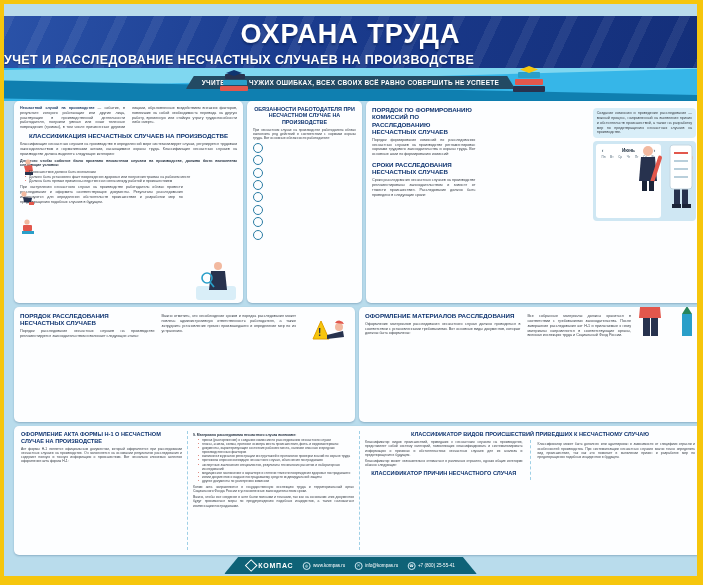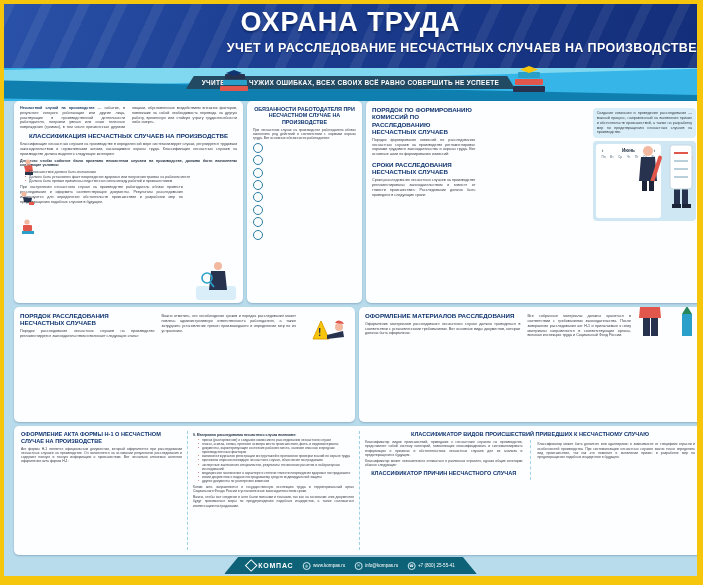--- a/index.html
+++ b/index.html
@@ -1,26 +1,26 @@
 <!DOCTYPE html>
 <html lang="ru"><head>
 <meta charset="utf-8">
 <style>
   html,body{margin:0;padding:0;}
   body{font-family:"Liberation Sans","DejaVu Sans",sans-serif;}
   .poster{position:relative;width:703px;height:585px;background:#f6c60d;overflow:hidden;}
   .inner{position:absolute;left:4px;top:4px;right:6px;bottom:9px;background:#b9dcec;overflow:hidden;}
   
-  .hdr{position:absolute;left:0;top:0;width:100%;height:72px;
+  .hdr{position:absolute;left:0;top:12px;width:100%;height:54px;
     background:linear-gradient(100deg,#2a52a8 0%,#1b3c8f 40%,#142f7a 100%);}
   .hdr:before{content:"";position:absolute;inset:0;
     background:repeating-linear-gradient(115deg,rgba(255,255,255,.07) 0 10px,rgba(255,255,255,0) 10px 34px);}
   .hdr-title{position:absolute;left:0;right:0;top:3px;text-align:center;color:#fff;font-weight:bold;
     font-size:27px;letter-spacing:1px;text-shadow:0 2px 2px rgba(0,20,60,.45);}
-  .hdr-sub{position:absolute;left:0;right:0;top:37px;text-align:right;color:#fff;font-weight:bold;
+  .hdr-sub{position:absolute;left:0;right:0;top:37px;text-align:left;color:#fff;font-weight:bold;
     font-size:12.5px;letter-spacing:.4px;text-shadow:0 1px 1px rgba(0,20,60,.5);}
   .waves{position:absolute;left:0;top:64px;width:100%;height:33px;background:#36b6e8;overflow:hidden;}
   .waves .w1{position:absolute;left:-20px;top:-8px;width:110%;height:18px;background:#7fd7f0;transform:rotate(-1.6deg);}
   .waves .w2{position:absolute;left:-20px;top:20px;width:110%;height:18px;background:#0f7fb0;transform:rotate(1.2deg);}
   .ribbon{position:absolute;left:50%;top:72px;transform:translateX(-50%);background:#234a63;color:#fff;
     font-size:6.5px;font-weight:bold;letter-spacing:.3px;padding:3px 16px;white-space:nowrap;
     clip-path:polygon(8px 0,calc(100% - 8px) 0,100% 100%,0 100%);}
   .hdr-ill{position:absolute;}
   
   .panel{position:absolute;background:#fdfeff;border-radius:5px;padding:5px 6px;

